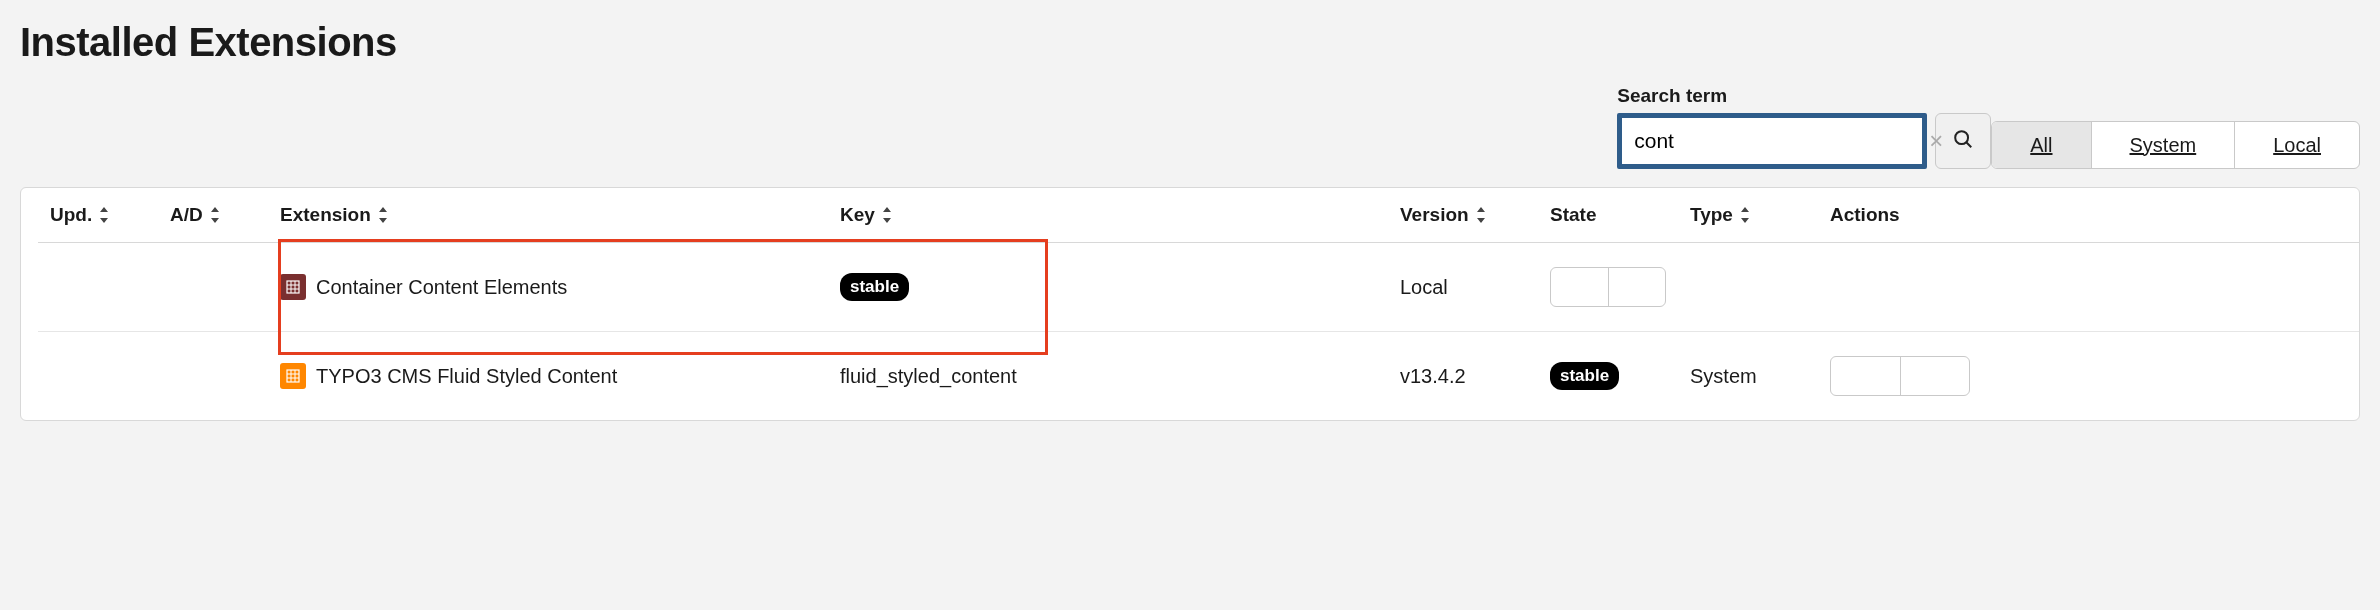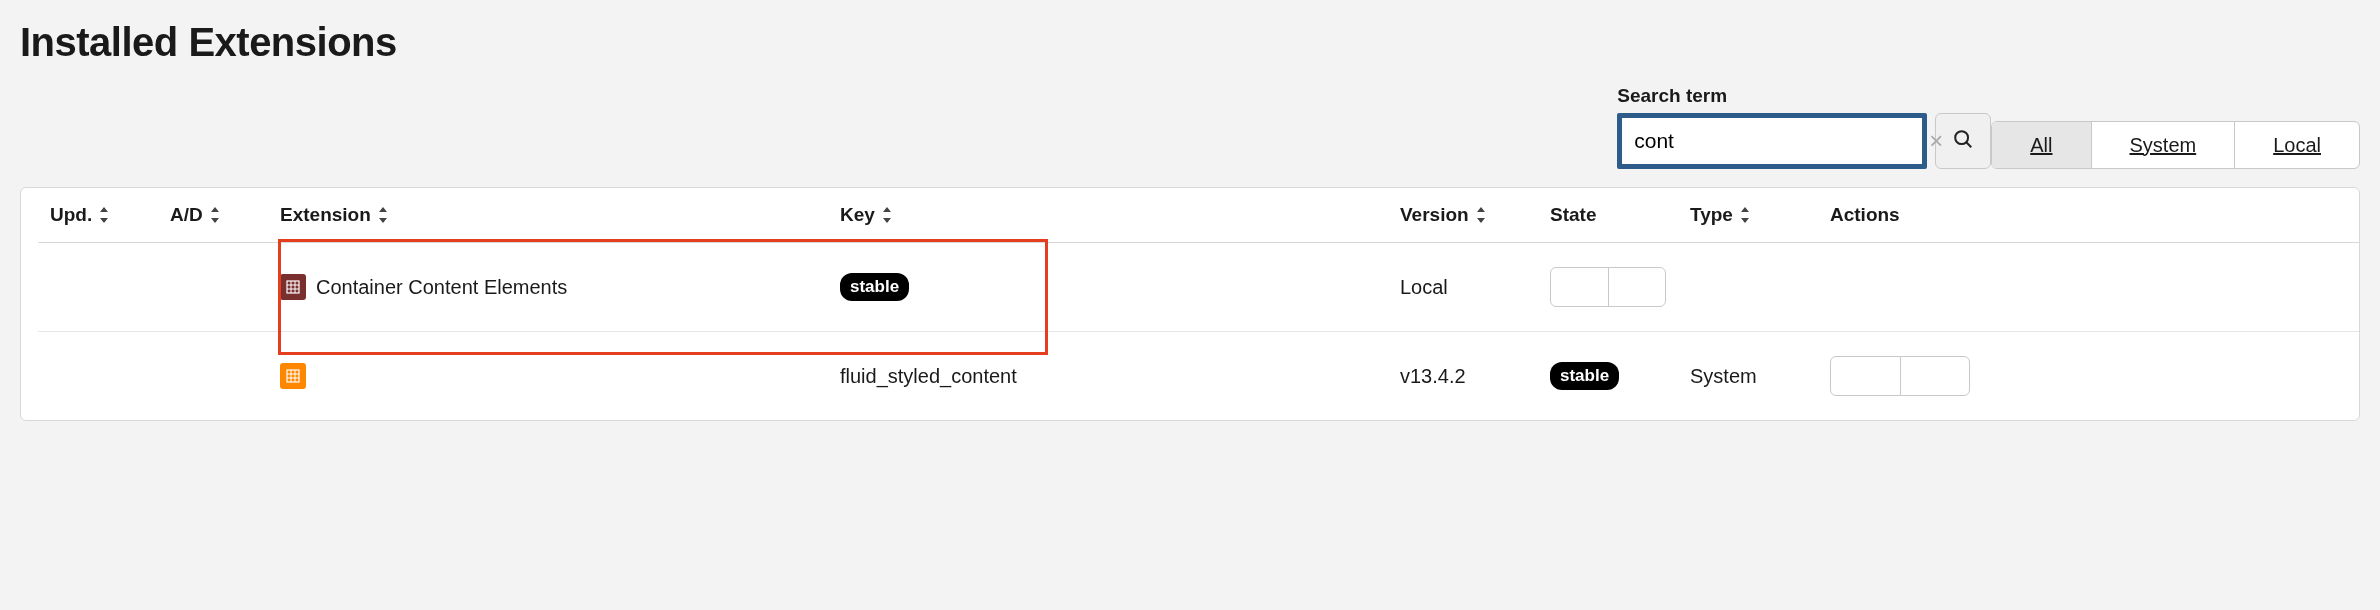--- a/index.html
+++ b/index.html
@@ -280,20 +280,21 @@
       <div class="ext-name">
         <span class="ext-icon" style="background:#ff8700">
           <svg width="16" height="16" viewBox="0 0 16 16">
                 <rect x="2" y="2" width="12" height="12" fill="none" stroke="#fff" stroke-width="1.2"></rect>
                 <line x1="2" y1="6" x2="14" y2="6" stroke="#fff" stroke-width="1"></line>
                 <line x1="2" y1="10" x2="14" y2="10" stroke="#fff" stroke-width="1"></line>
                 <line x1="6" y1="2" x2="6" y2="14" stroke="#fff" stroke-width="1"></line>
                 <line x1="10" y1="2" x2="10" y2="14" stroke="#fff" stroke-width="1"></line>
               </svg>
         </span>
+        <span>TYPO3 CMS Fluid Styled Content</span>
       </div>
     </div>
     <div class="cell">fluid_styled_content</div>
     <div class="cell">v13.4.2</div>
     <div class="cell"><span class="badge">stable</span></div>
     <div class="cell">System</div>
     <div class="cell action-btns">
       <div class="btn-group">
         <div class="btn-half"></div>
         <div class="btn-half"></div>

